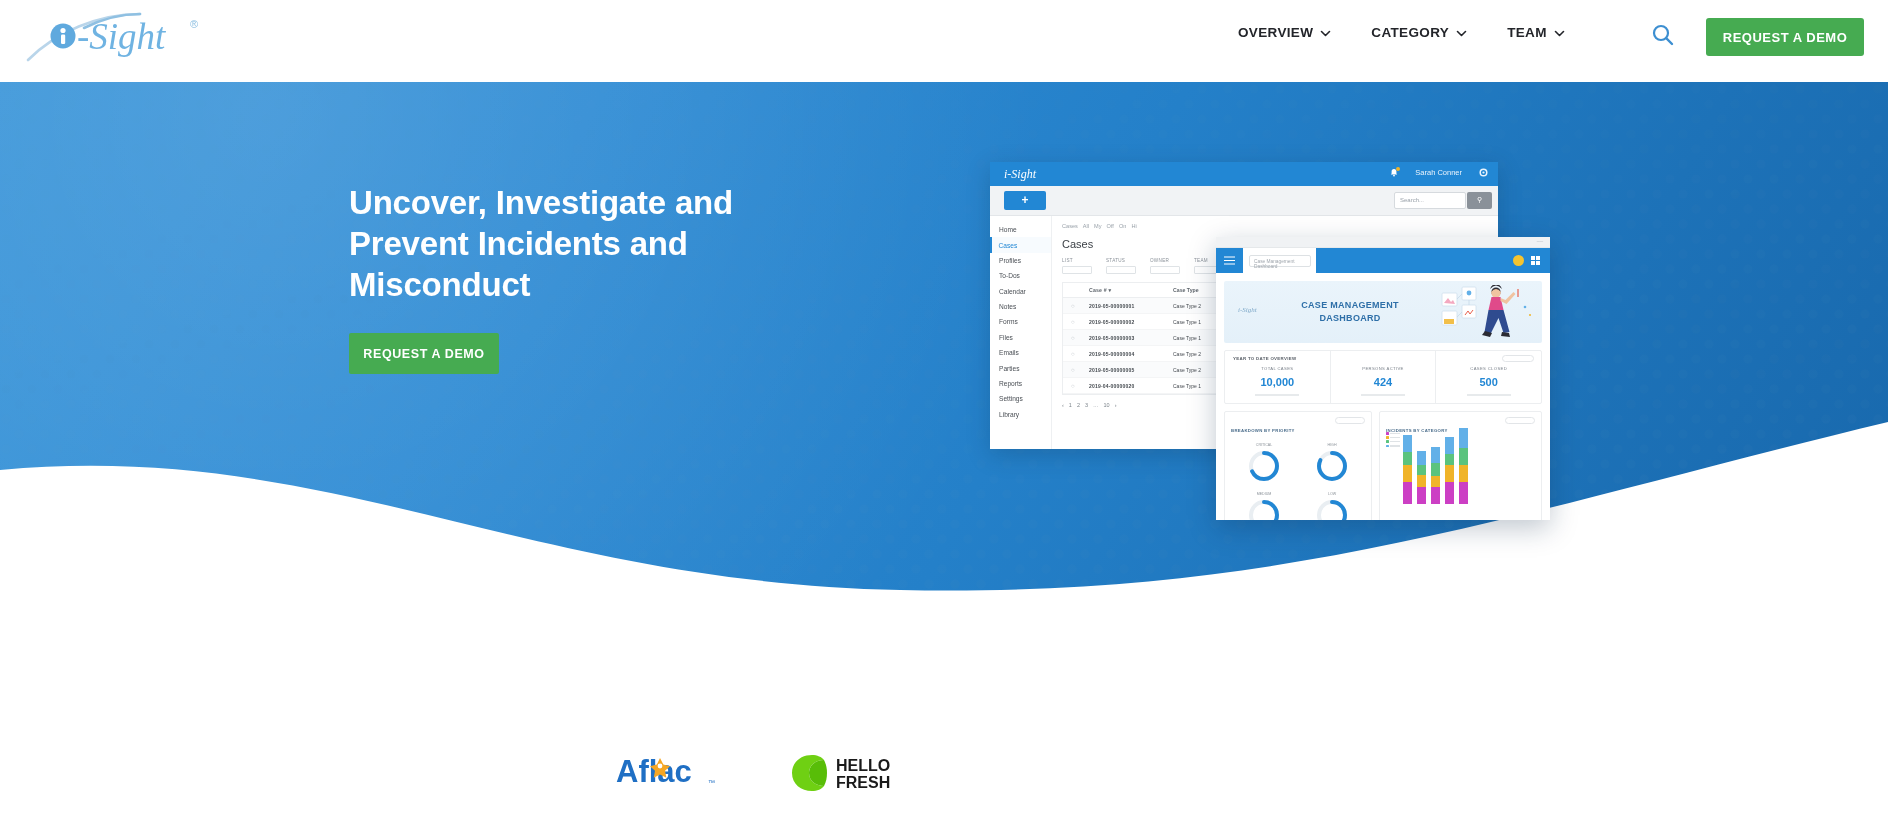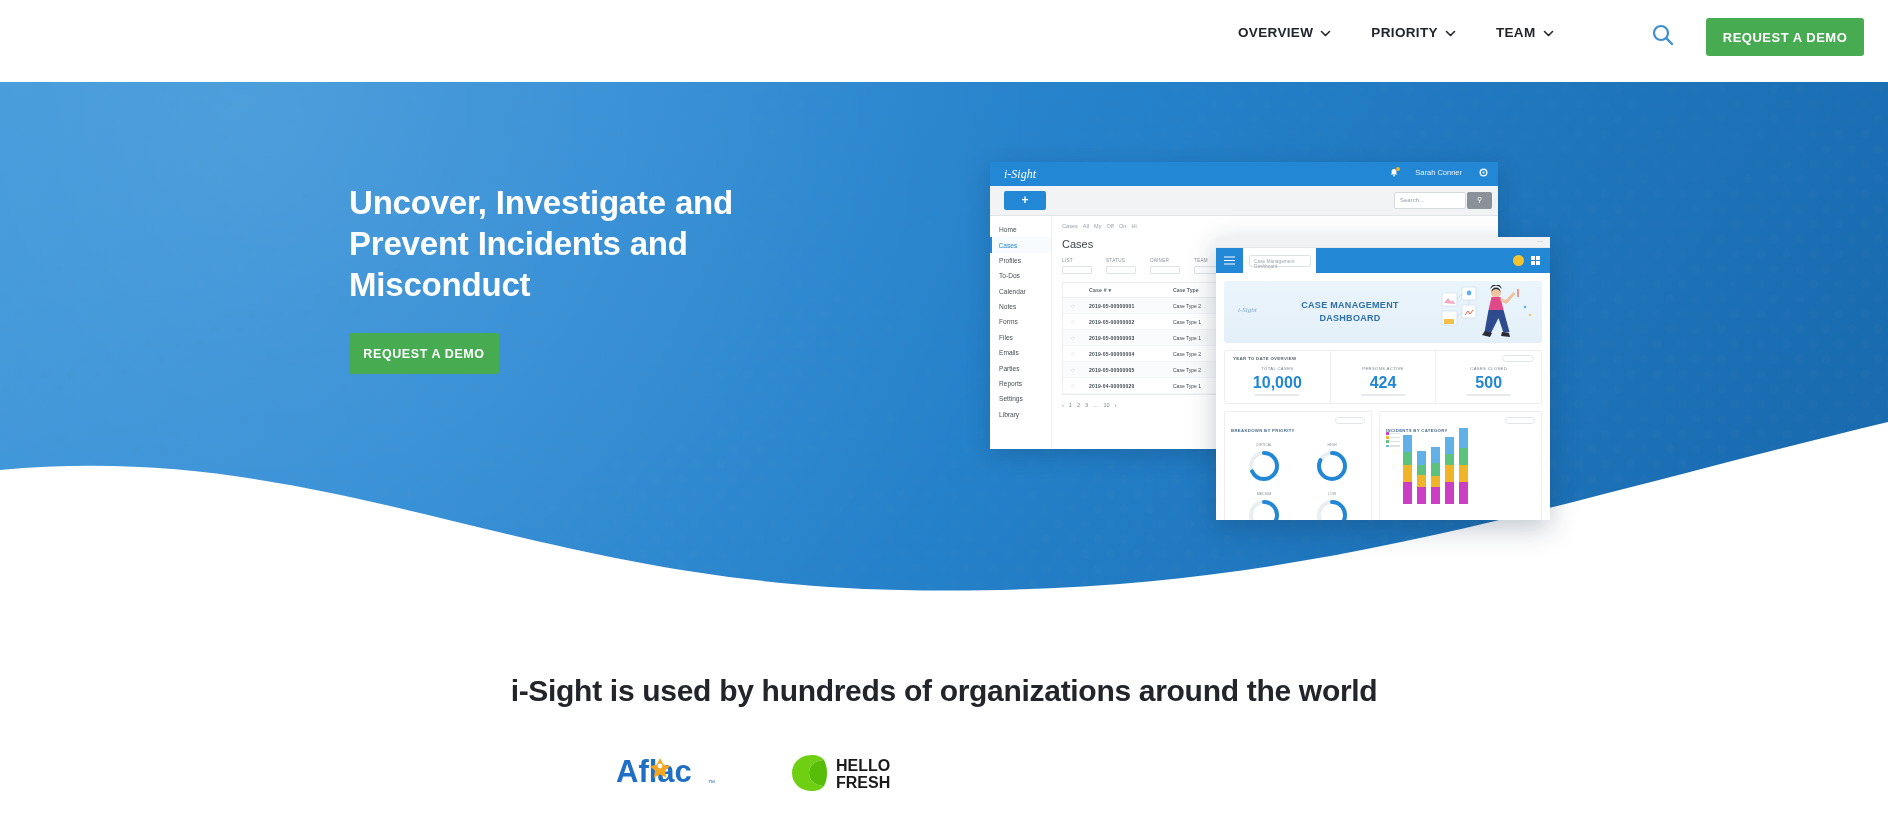--- a/index.html
+++ b/index.html
@@ -415,21 +415,21 @@
     border: 1px solid #e2e5e8; border-radius: 4px;
   }
   .wf-stat {
     flex: 1; text-align: center; padding-top: 15px;
     border-right: 1px solid #eceef0;
     position: relative;
   }
   .wf-stat:last-child { border-right: none; }
   .wf-stat-lab { font-size: 4.2px; color: #7a818a; letter-spacing: 0.35px; }
   .wf-stat-val {
-    font-size: 16px; font-weight: bold; color: #2287d4;
+    font-size: 11px; font-weight: bold; color: #2287d4;
     line-height: 19px; margin-top: 2px;
   }
   .wf-stat-sub {
     margin: 2px auto 0; width: 44px; height: 1.6px;
     background: #e7eaec;
   }
 
   .wf-lower { margin-top: 7px; display: flex; gap: 7px; }
   .wf-panel {
     border: 1px solid #eceef0;
@@ -497,32 +497,43 @@
     justify-content: center;
     align-items: center;
     gap: 62px;
   }
   .client-logo { height: 46px; display: flex; align-items: center; }
 </style>
 </head>
 <body>
 
 <header class="site-header">
+  <a class="logo-wrap">
+    <svg class="logo-svg" width="210" height="62" viewBox="0 0 210 62">
+      <path d="M6 52 C34 24, 76 6, 118 6" fill="none" stroke="#b9d5ea" stroke-width="2.6" stroke-linecap="round"></path>
+      <path d="M118 6 C99 6, 78 12, 62 20" fill="none" stroke="#8fc0e2" stroke-width="2.6" stroke-linecap="round"></path>
+      <circle cx="41" cy="28" r="12.5" fill="#5fa9de"></circle>
+      <circle cx="41" cy="22.5" r="2.6" fill="#ffffff"></circle>
+      <rect x="39" y="26.5" width="4.2" height="9.5" rx="1.2" fill="#ffffff"></rect>
+      <text x="55" y="41" font-family="Liberation Serif, serif" font-style="italic" font-size="37" fill="#6fb3e2">-Sight</text>
+      <text x="168" y="20" font-family="Liberation Sans, sans-serif" font-size="11" fill="#8fc0e2">®</text>
+    </svg>
+  </a>
 
   <ul class="nav-list">
     <li class="nav-item">
       <span>OVERVIEW</span>
       <span class="chev">
         <svg width="11" height="11" viewBox="0 0 11 11">
             <path d="M1.5 3.5 L5.5 7.5 L9.5 3.5" fill="none" stroke="#23252a" stroke-width="1.6" stroke-linecap="round" stroke-linejoin="round"></path>
           </svg>
       </span>
     </li>
     <li class="nav-item">
-      <span>PRIORITY</span>
+      <span>CATEGORY</span>
       <span class="chev">
         <svg width="11" height="11" viewBox="0 0 11 11">
             <path d="M1.5 3.5 L5.5 7.5 L9.5 3.5" fill="none" stroke="#23252a" stroke-width="1.6" stroke-linecap="round" stroke-linejoin="round"></path>
           </svg>
       </span>
     </li>
     <li class="nav-item">
       <span>TEAM</span>
       <span class="chev">
         <svg width="11" height="11" viewBox="0 0 11 11">
@@ -879,21 +890,20 @@
               </div>
             </div>
           </div>
         </div>
       </div>
     </div>
   </div>
 </section>
 
 <section class="clients">
-  <h2 class="clients-title">i-Sight is used by hundreds of organizations around the world</h2>
   <div class="clients-logos">
     <div class="client-logo">
       <svg width="106" height="42" viewBox="0 0 106 42">
         <text x="0" y="30" font-family="Liberation Sans, sans-serif" font-size="31" font-weight="bold" fill="#1f6fc4">Aflac</text>
         <path d="M44 6 l3.4 6.6 l6.6 1.6 l-5 4.6 l1.4 7 l-6.4 -3.4 l-6.2 3.4 l1.2 -7 l-5 -4.6 l6.8 -1.6 z" fill="#f5a623"></path>
         <circle cx="44" cy="14" r="2.4" fill="#ffffff"></circle>
         <text x="92" y="33" font-family="Liberation Sans, sans-serif" font-size="7" fill="#1f6fc4">™</text>
       </svg>
     </div>
     <div class="client-logo">

